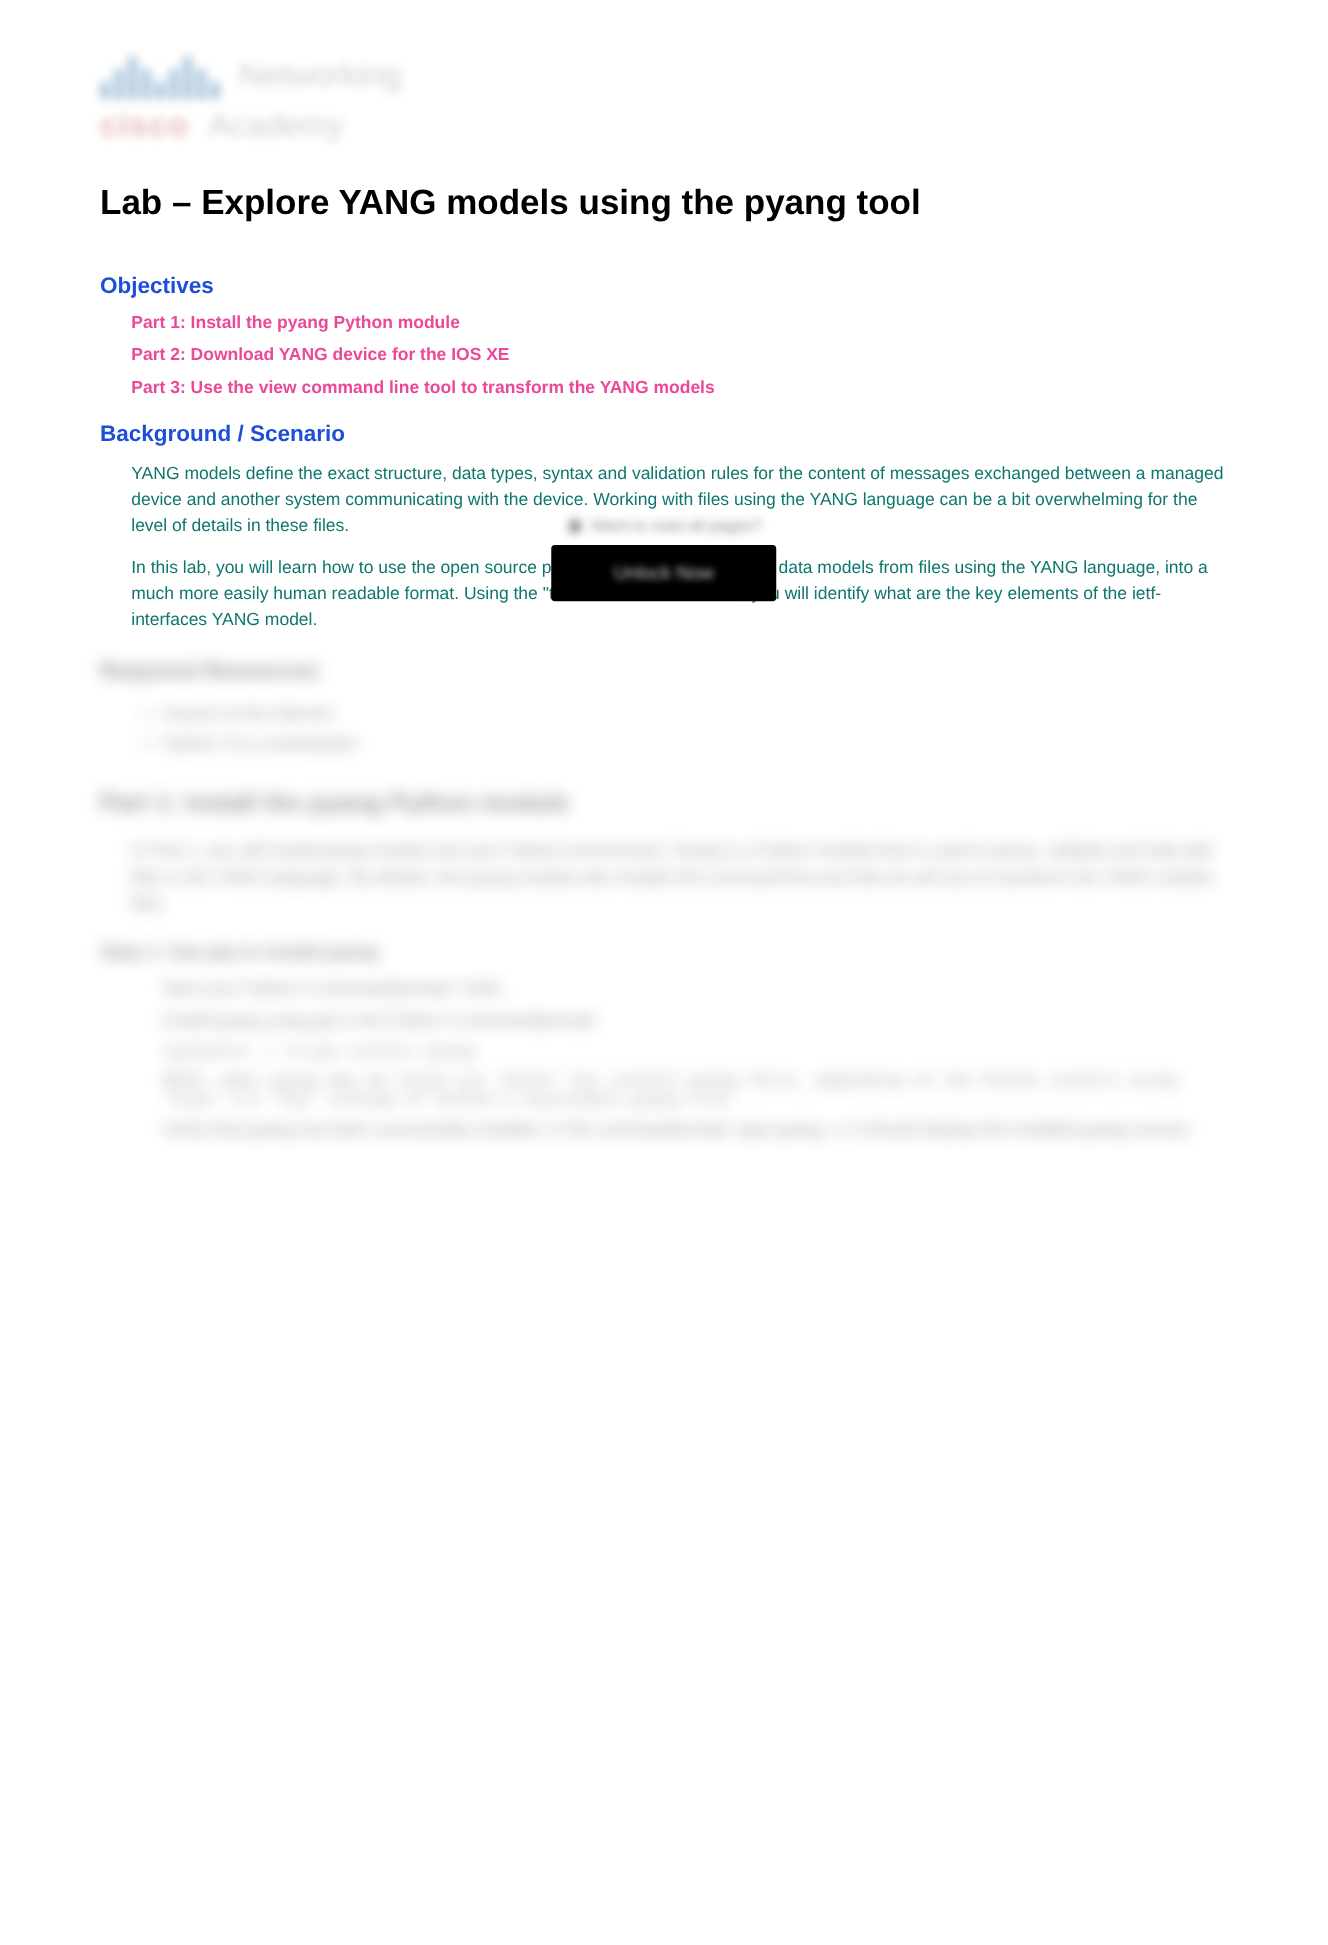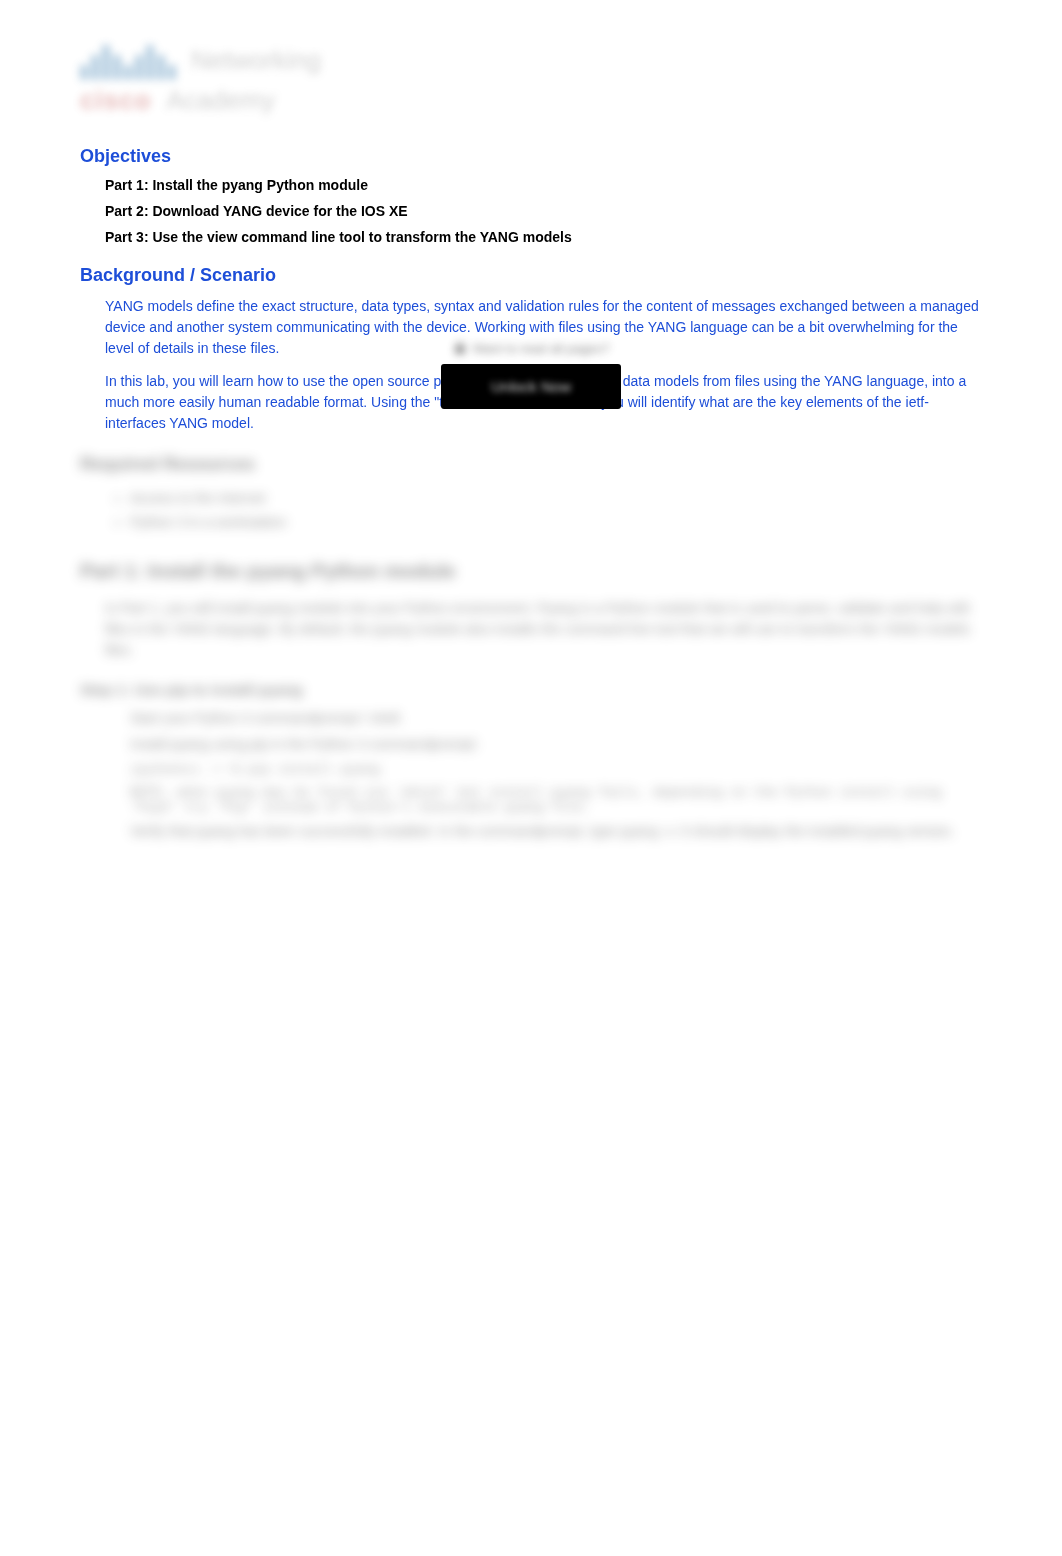--- a/index.html
+++ b/index.html
@@ -74,26 +74,26 @@
       color: #1d4ed8;
       margin-top: 20px;
       margin-bottom: 10px;
     }
     .objectives-list {
       margin-left: 25px;
     }
     .objective-item {
       font-size: 14px;
       font-weight: bold;
-      color: #000000;
+      color: #ec4899;
       margin-bottom: 10px;
     }
     .body-text {
       font-size: 14px;
-      color: #1d4ed8;
+      color: #0f766e;
       line-height: 1.5;
       margin-left: 25px;
       margin-bottom: 12px;
     }
     .blurred-section {
       filter: blur(6px);
       opacity: 0.5;
       margin-top: 20px;
       user-select: none;
     }
@@ -206,20 +206,21 @@
         <div class="cisco-bar b9"></div>
       </div>
       <span class="academy-text">Networking</span>
     </div>
     <div class="logo-container logo-row2">
       <span class="cisco-text">cisco</span>
       <span class="academy-text">Academy</span>
     </div>
   </div>
 
+  <h1>Lab – Explore YANG models using the pyang tool</h1>
 
   <h2>Objectives</h2>
   <div class="objectives-list">
     <p class="objective-item">Part 1: Install the pyang Python module</p>
     <p class="objective-item">Part 2: Download YANG device for the IOS XE</p>
     <p class="objective-item">Part 3: Use the view command line tool to transform the YANG models</p>
   </div>
 
   <h2>Background / Scenario</h2>
   <p class="body-text">YANG models define the exact structure, data types, syntax and validation rules for the content of messages exchanged between a managed device and another system communicating with the device. Working with files using the YANG language can be a bit overwhelming for the level of details in these files.</p>

